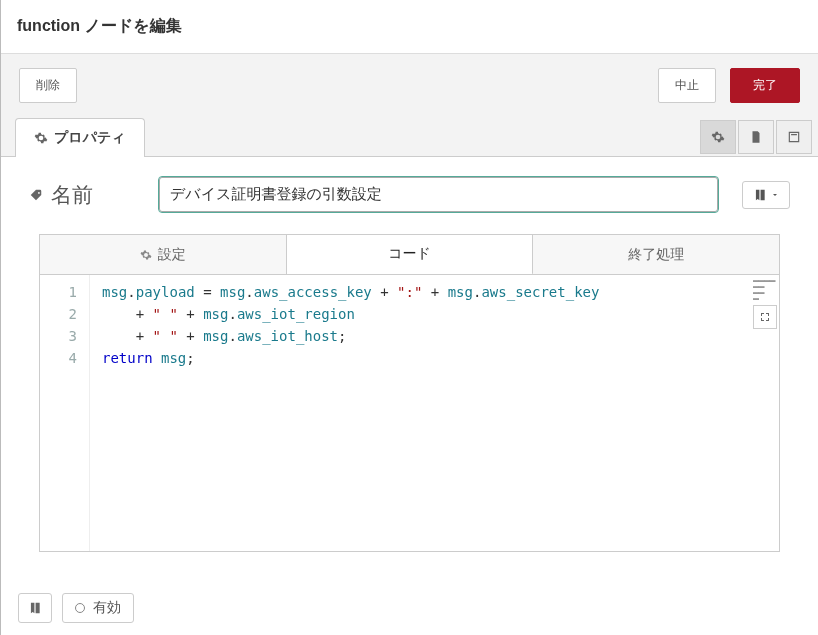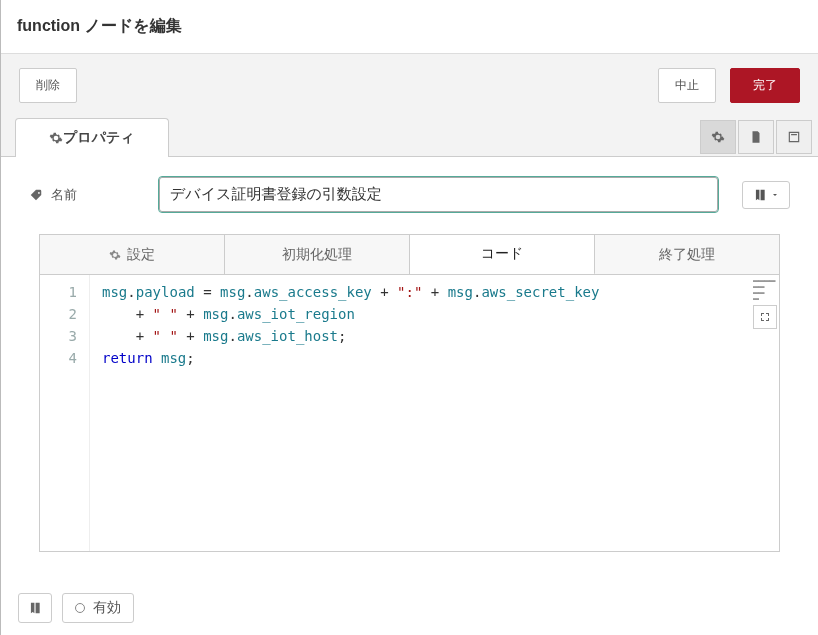--- a/index.html
+++ b/index.html
@@ -3,28 +3,28 @@
 <meta charset="utf-8">
 <style>
 *{box-sizing:border-box;margin:0;padding:0}
 body{font-family:"Helvetica Neue",Arial,sans-serif;font-size:14px;color:#333;background:#fff;width:818px;height:635px;overflow:hidden;border-left:1px solid #bbb}
 .header{padding:16px 16px;font-size:16px;font-weight:bold;border-bottom:1px solid #ddd}
 .toolbar{display:flex;justify-content:space-between;padding:14px 18px;background:#f3f3f3}
 .btn{padding:8px 16px;border:1px solid #ccc;background:#fff;font-size:12px;color:#555;cursor:pointer;border-radius:2px}
 .btn-cancel{margin-right:10px}
 .btn-done{background:#ad1625;color:#fff;border-color:#ad1625;padding:8px 22px}
 .tabs-row{display:flex;align-items:center;border-bottom:1px solid #ccc;padding:0 0 0 14px;background:#f3f3f3;height:40px}
-.main-tab{display:flex;align-items:center;gap:0;padding:10px 33px;background:#fff;border:1px solid #ccc;border-bottom:none;font-weight:bold;color:#444;border-radius:4px 4px 0 0;margin-bottom:-1px}
+.main-tab{display:flex;align-items:center;gap:6px;padding:10px 18px;background:#fff;border:1px solid #ccc;border-bottom:none;font-weight:bold;color:#444;border-radius:4px 4px 0 0;margin-bottom:-1px}
 .main-tab svg,.icon-btn svg,.label-row svg{width:14px;height:14px;fill:#666}
 .tabs-right{margin-left:auto;display:flex;gap:2px;padding-right:6px}
 .icon-btn{width:36px;height:34px;display:flex;align-items:center;justify-content:center;border:1px solid #ccc;background:#efefef;cursor:pointer}
 .icon-btn.active{background:#d9d9d9}
 .form{padding:20px 28px 6px 28px}
 .label-row{display:flex;align-items:center;gap:10px;margin-bottom:22px}
-.label-text{display:flex;align-items:center;gap:8px;width:120px;color:#555;font-size:13px}
+.label-text{display:flex;align-items:center;gap:8px;width:120px;color:#555;font-size:21px}
 .label-text svg{width:14px;height:14px}
 .name-input{flex:1;padding:8px 10px;border:1px solid #aaa;border-radius:3px;font-size:15px;color:#333;outline:1px solid #5a9}
 .bookmark-btn{margin-left:14px;padding:6px 10px;border:1px solid #ccc;background:#fff;display:flex;align-items:center;gap:4px;cursor:pointer;border-radius:3px}
 .bookmark-btn svg{width:14px;height:14px;fill:#555}
 .inner-tabs{display:flex;border:1px solid #ccc;border-bottom:none;margin:0 10px}
 .inner-tab{flex:1;padding:10px 14px;text-align:right;color:#666;border-right:1px solid #ccc;background:#f7f7f7;cursor:pointer;display:flex;align-items:center;justify-content:center;gap:6px}
 .inner-tab:last-child{border-right:none}
 .inner-tab.active{background:#fff;color:#222;font-weight:normal;border-bottom:2px solid #fff;margin-bottom:-1px}
 .editor-wrap{margin:0 10px;border:1px solid #ccc;display:flex;height:278px;position:relative}
 .gutter{width:50px;background:#fff;border-right:1px solid #eee;font-family:Menlo,Consolas,monospace;font-size:14px;color:#9aa;text-align:right;padding:6px 12px 0 0;line-height:22px}
@@ -100,21 +100,20 @@
     </div>
   </div>
 
   <div class="inner-tabs">
     <div class="inner-tab">
       <svg viewBox="0 0 24 24" style="width:12px;height:12px;fill:#888">
           <path d="M12 8a4 4 0 100 8 4 4 0 000-8zm9 4a7 7 0 01-.1 1.2l2 1.6-2 3.4-2.4-1a7 7 0 01-2 1.2l-.4 2.6h-4l-.4-2.6a7 7 0 01-2-1.2l-2.4 1-2-3.4 2-1.6A7 7 0 013 12a7 7 0 01.1-1.2l-2-1.6 2-3.4 2.4 1a7 7 0 012-1.2L7.9 3h4l.4 2.6a7 7 0 012 1.2l2.4-1 2 3.4-2 1.6A7 7 0 0121 12z"></path>
         </svg>
       <span>設定</span>
     </div>
-    <div class="inner-tab">初期化処理</div>
     <div class="inner-tab active">コード</div>
     <div class="inner-tab">終了処理</div>
   </div>
 
   <div class="editor-wrap">
     <div class="gutter">
         <div>1</div>
         <div>2</div>
         <div>3</div>
         <div>4</div>

